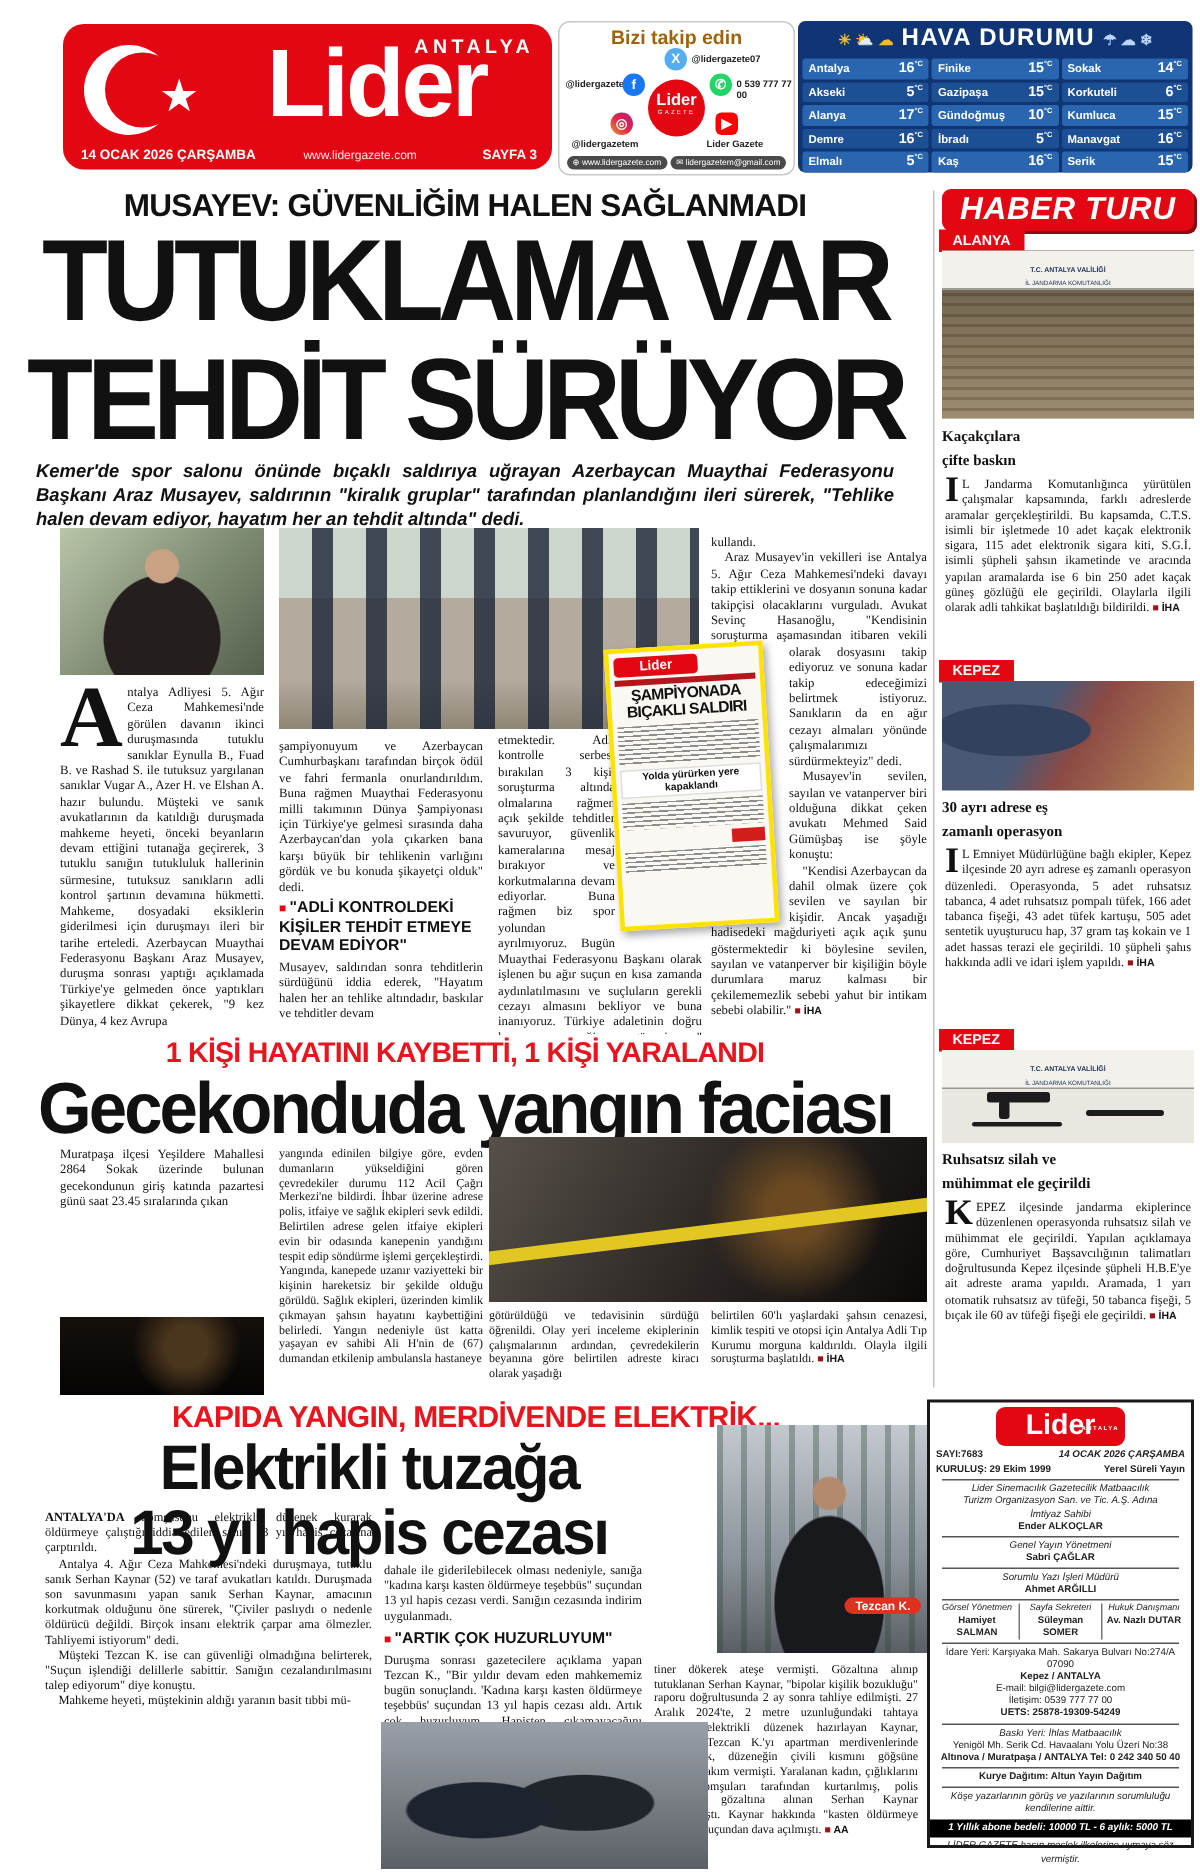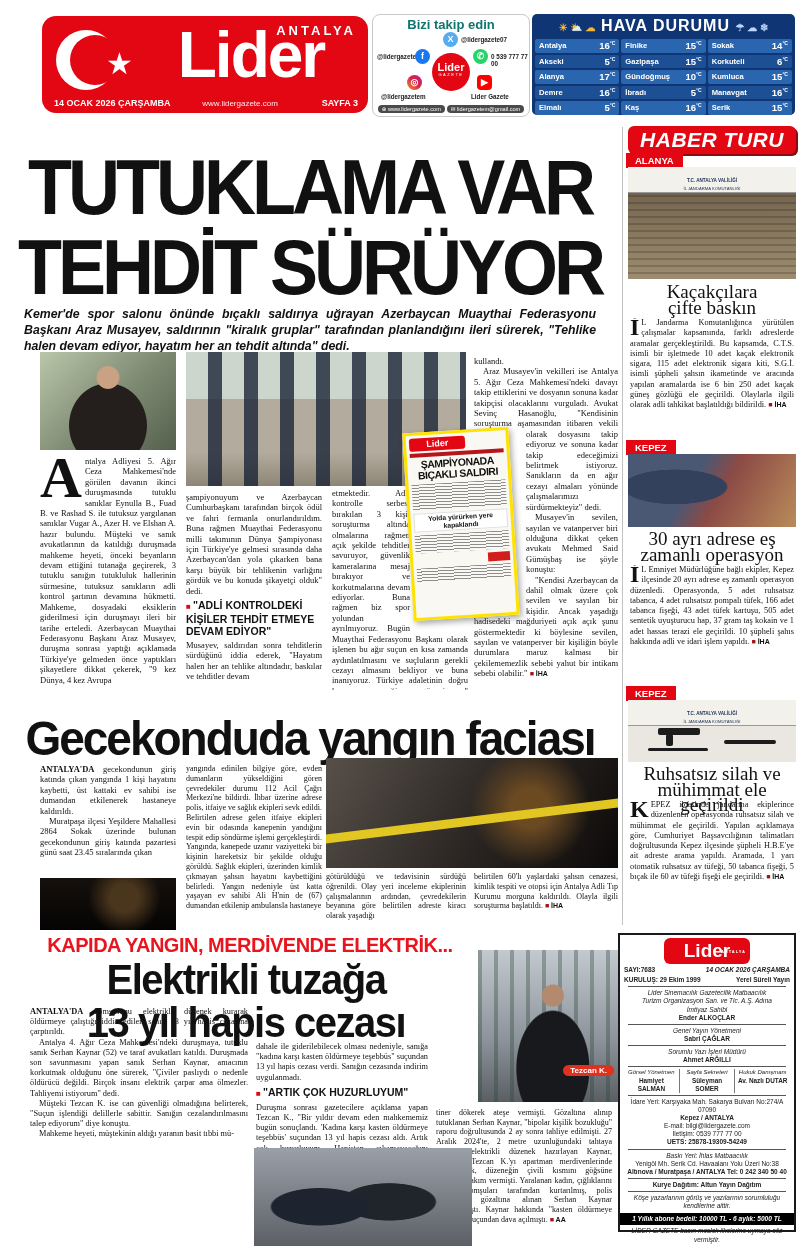--- a/index.html
+++ b/index.html
@@ -16,21 +16,21 @@
              font-family:"Liberation Sans",sans-serif;font-weight:bold;font-size:64px;letter-spacing:-2px;}
   .logo-region{right:12px;top:7px;color:#fff;font-family:"Liberation Sans",sans-serif;
                font-weight:bold;font-size:13px;letter-spacing:3px;}
   .logo-bottom{left:12px;right:10px;bottom:5px;display:flex;justify-content:space-between;align-items:baseline;
                color:#fff;font-family:"Liberation Sans",sans-serif;font-size:9px;}
   .logo-bottom .d{font-weight:bold;}
   .logo-bottom .u{font-size:8px;opacity:.9;}
   .logo-bottom .p{font-weight:bold;padding-left:12px;}
 
   .social-box{left:372px;top:14px;width:156px;height:101px;background:#fff;border:1px solid #c9c9c9;border-radius:8px;}
-  .social-title{left:0;top:2px;width:100%;text-align:center;color:#0f766e;
+  .social-title{left:0;top:2px;width:100%;text-align:center;color:#a16207;
                 font-family:"Liberation Sans",sans-serif;font-weight:bold;font-size:13px;}
   .soc-ic{width:15px;height:15px;border-radius:50%;color:#fff;text-align:center;line-height:15px;
           font-family:"Liberation Sans",sans-serif;font-size:9px;font-weight:bold;}
   .soc-lbl{font-family:"Liberation Sans",sans-serif;font-size:6.3px;color:#222;font-weight:bold;}
   .lider-circle{left:59px;top:38px;width:38px;height:38px;border-radius:50%;background:#e30613;
                 color:#fff;text-align:center;font-family:"Liberation Sans",sans-serif;}
   .lider-circle .a{display:block;font-weight:bold;font-size:11px;margin-top:9px;line-height:10px;}
   .lider-circle .b{display:block;font-size:4px;letter-spacing:1.5px;}
   .pillrow{left:3px;right:3px;bottom:3px;display:flex;gap:2px;justify-content:center;}
   .pill{background:#4a4a4a;color:#fff;border-radius:7px;padding:1px 4px;
@@ -116,36 +116,36 @@
                font-family:"Liberation Sans",sans-serif;font-weight:bold;font-size:19px;letter-spacing:-0.5px;}
   .fire-h{left:0;top:710px;width:620px;text-align:center;font-family:"Liberation Sans",sans-serif;
           font-weight:bold;font-size:46px;letter-spacing:-2px;transform:scaleY(1.05);transform-origin:top center;}
   .fire-c1{left:40px;top:764px;width:136px;height:112px;}
   .fire-c2{left:186px;top:764px;width:136px;height:166px;font-size:8px;line-height:9.8px;}
   .fire-c3{left:326px;top:872px;width:140px;height:58px;font-size:8px;line-height:9.8px;}
   .fire-c4{left:474px;top:872px;width:144px;height:58px;font-size:8px;line-height:9.8px;}
   .leadword{font-weight:bold;}
 
   
-  .elec-kicker{left:0;top:934px;width:500px;text-align:center;color:#e8141e;
-               font-family:"Liberation Sans",sans-serif;font-weight:bold;font-size:20px;letter-spacing:-0.5px;}
+  .elec-kicker{left:0;top:934px;width:500px;text-align:right;color:#e8141e;
+               font-family:"Liberation Sans",sans-serif;font-weight:bold;font-size:20px;letter-spacing:-0.5px;padding-left:20px;}
   .elec-h{left:16px;top:958px;width:460px;text-align:center;font-family:"Liberation Sans",sans-serif;
           font-weight:bold;font-size:40px;line-height:41px;letter-spacing:-1.5px;transform:scaleY(1.05);transform-origin:top center;}
   .elec-c1{left:30px;top:1007px;width:218px;height:206px;font-size:8.3px;line-height:10.2px;}
   .elec-c2{left:256px;top:1042px;width:172px;height:204px;font-size:8.3px;line-height:10.2px;}
   .elec-c3{left:436px;top:1108px;width:176px;height:142px;font-size:8px;line-height:9.7px;}
 
   
   .side-rule{left:622px;top:127px;width:1px;height:798px;background:#c2c2c2;}
   .roundup-h{left:628px;top:126px;width:168px;height:28px;background:#e30613;border-radius:6px;
              box-shadow:2px 2px 0 #8a0b12;color:#fff;text-align:center;font-family:"Liberation Sans",sans-serif;
              font-weight:bold;font-style:italic;font-size:21px;line-height:28px;letter-spacing:0.5px;}
   .tag{background:#e30613;color:#fff;font-family:"Liberation Sans",sans-serif;font-weight:bold;
        font-size:9.5px;padding:2px 9px;display:inline-block;}
-  .side-h{width:168px;text-align:center;font-weight:normal;font-size:19px;line-height:15.5px;font-family:"Liberation Serif",serif;}
+  .side-h{width:168px;text-align:left;font-weight:bold;font-size:10px;line-height:15.5px;font-family:"Liberation Serif",serif;}
   .side-b{width:164px;font-size:8.3px;line-height:10.3px;text-align:justify;overflow:hidden;}
   .side-b .dc{float:left;font-size:24px;line-height:19px;font-weight:bold;padding-right:2px;}
   .jphoto{width:168px;}
   .jbanner{background:#f2f1ec;border-bottom:1px solid #999;text-align:center;
            font-family:"Liberation Sans",sans-serif;color:#1c2f55;padding:1px 0;}
   .jbanner .l1{font-size:4.6px;font-weight:bold;} .jbanner .l2{font-size:4.2px;display:block;}
   .ph-cigs{left:628px;top:167px;height:112px;
     background:repeating-linear-gradient(0deg,#f4f0e6 0 5px,#cfc6b4 5px 7px),
                linear-gradient(#6b5f4e,#a4967e);background-blend-mode:multiply;}
   .ph-bed{left:628px;top:454px;height:73px;
@@ -274,20 +274,21 @@
           <span class="wn">Kaş</span>
           <span class="wt"><span>16</span><i>°C</i></span>
         </div>
       <div class="wcell">
           <span class="wn">Serik</span>
           <span class="wt"><span>15</span><i>°C</i></span>
         </div>
     </div>
   </div>
 
+  <div class="abs lead-kicker">MUSAYEV: GÜVENLİĞİM HALEN SAĞLANMADI</div>
   <div class="abs lead-h">
     <div>TUTUKLAMA VAR</div>
     <div>TEHDİT SÜRÜYOR</div>
   </div>
   <div class="abs lead-deck">Kemer'de spor salonu önünde bıçaklı saldırıya uğrayan Azerbaycan Muaythai Federasyonu Başkanı Araz Musayev, saldırının "kiralık gruplar" tarafından planlandığını ileri sürerek, "Tehlike halen devam ediyor, hayatım her an tehdit altında" dedi.</div>
 
   <div class="abs ph ph-musayev"></div>
   <div class="abs ph ph-escort"></div>
 
   <div class="abs body-col lead-c1">
@@ -316,24 +317,24 @@
       <div>ŞAMPİYONADA</div>
       <div>BIÇAKLI SALDIRI</div>
     </div>
     <div class="ftxt" style="height:26px;"></div>
     <div class="inset-cap">Yolda yürürken yere kapaklandı</div>
     <div class="ftxt" style="height:18px;"></div>
     <div class="inset-red"></div>
     <div class="ftxt" style="height:14px;"></div>
   </div>
 
+  <div class="abs fire-banner">1 KİŞİ HAYATINI KAYBETTİ, 1 KİŞİ YARALANDI</div>
   <div class="abs fire-h">Gecekonduda yangın faciası</div>
 
   <div class="abs body-col fire-c1">
-    <p><span class="leadword">ANTALYA'DA</span><span> gecekondunun giriş katında çıkan yangında 1 kişi hayatını kaybetti, üst kattaki ev sahibi ise dumandan etkilenerek hastaneye kaldırıldı.</span></p>
     <p>Muratpaşa ilçesi Yeşildere Mahallesi 2864 Sokak üzerinde bulunan gecekondunun giriş katında pazartesi günü saat 23.45 sıralarında çıkan</p>
   </div>
   <div class="abs ph ph-fire-dark"></div>
   <div class="abs body-col fire-c2">
     <p>yangında edinilen bilgiye göre, evden dumanların yükseldiğini gören çevredekiler durumu 112 Acil Çağrı Merkezi'ne bildirdi. İhbar üzerine adrese polis, itfaiye ve sağlık ekipleri sevk edildi. Belirtilen adrese gelen itfaiye ekipleri evin bir odasında kanepenin yandığını tespit edip söndürme işlemi gerçekleştirdi. Yangında, kanepede uzanır vaziyetteki bir kişinin hareketsiz bir şekilde olduğu görüldü. Sağlık ekipleri, üzerinden kimlik çıkmayan şahsın hayatını kaybettiğini belirledi. Yangın nedeniyle üst katta yaşayan ev sahibi Ali H'nin de (67) dumandan etkilenip ambulansla hastaneye</p>
   </div>
   <div class="abs ph ph-fire-house">
     <div class="tape"></div>
   </div>
   <div class="abs body-col fire-c3">

